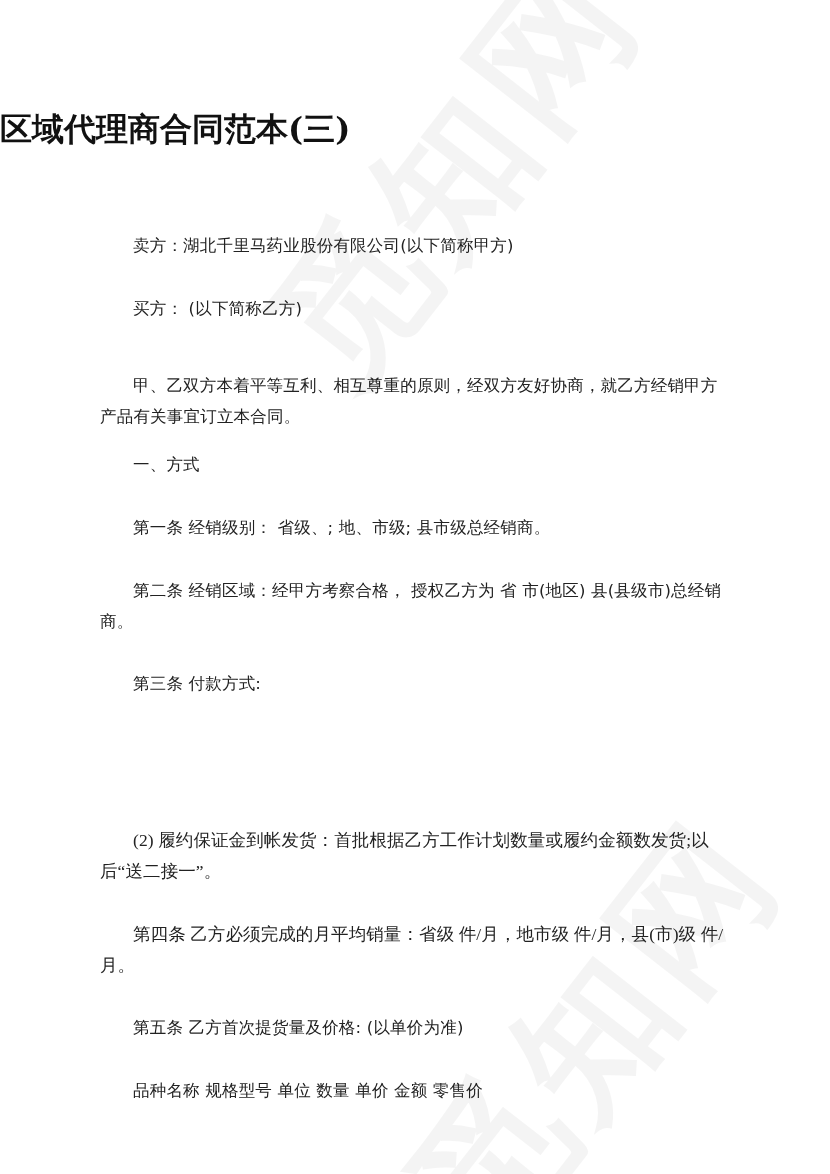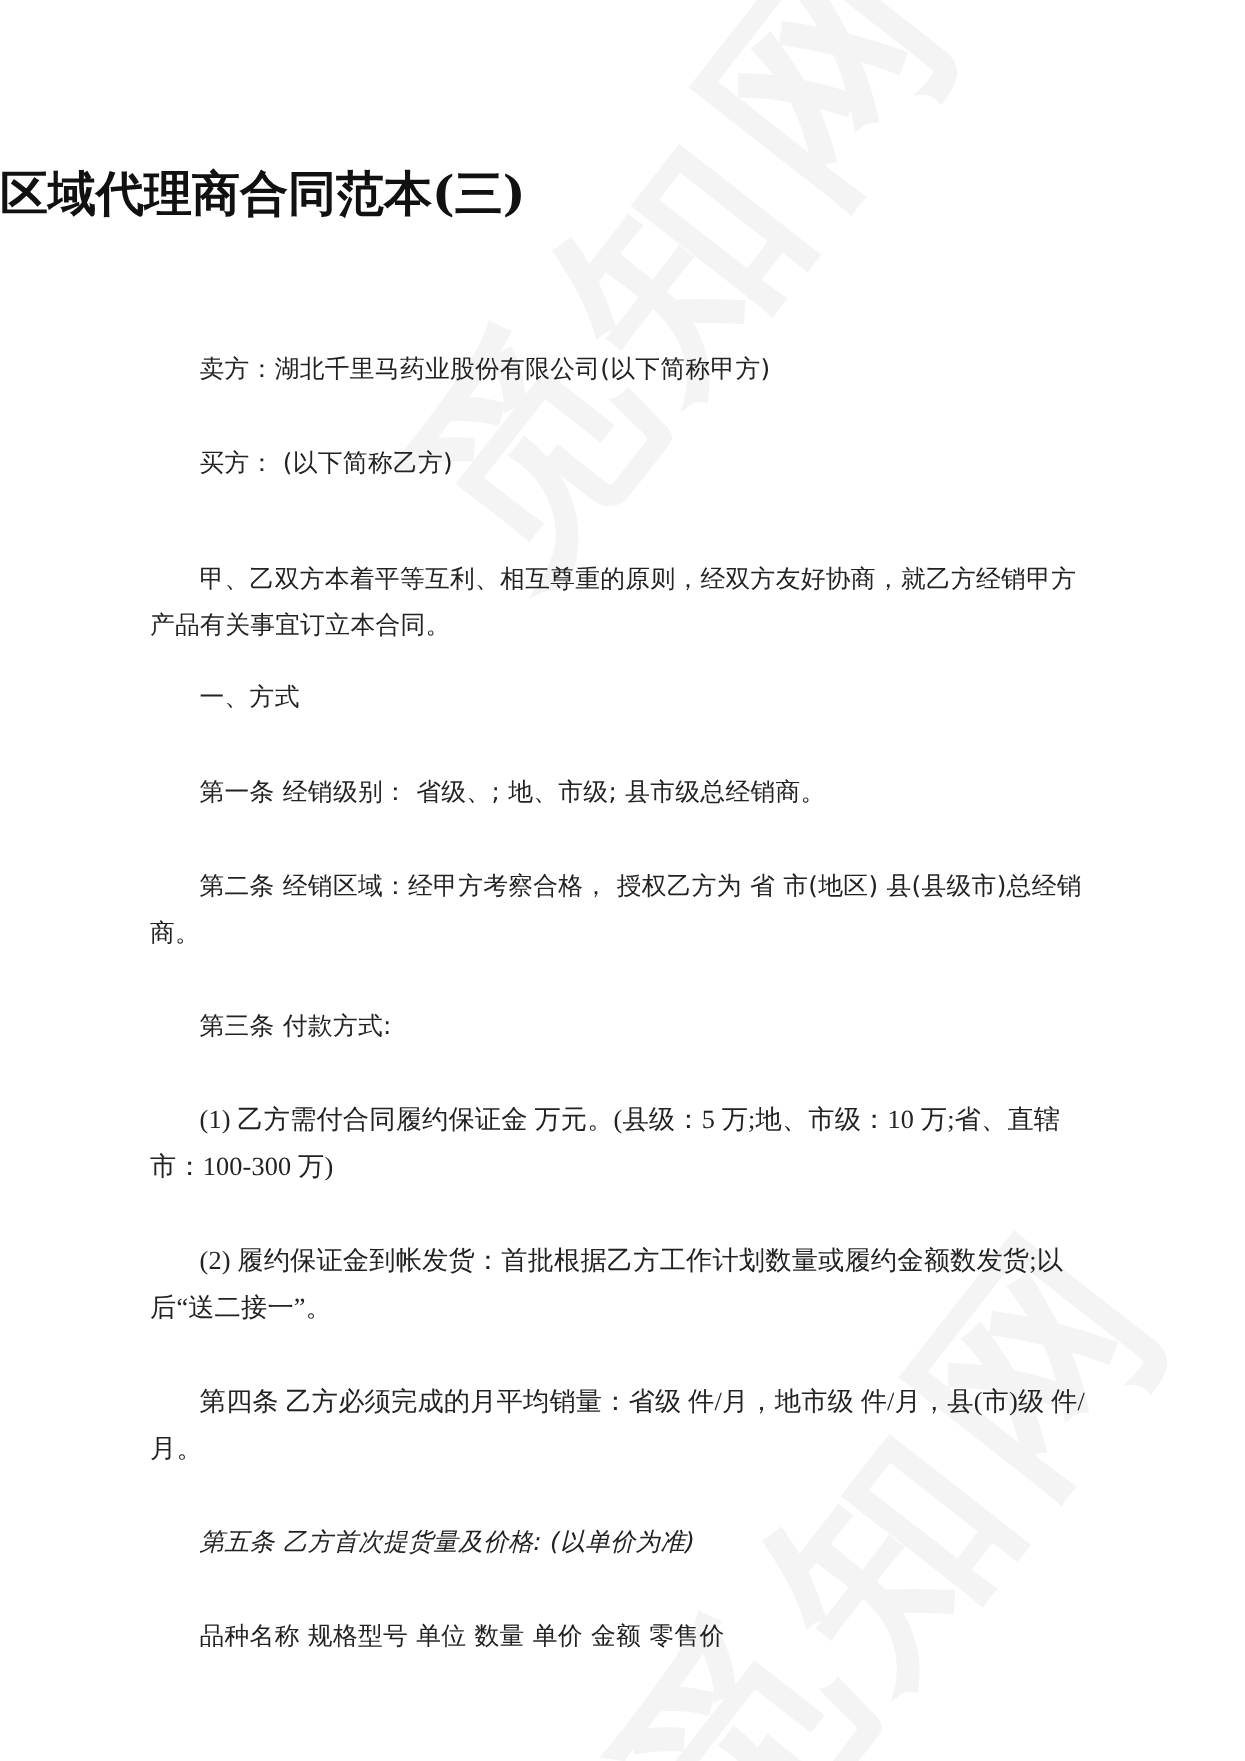--- a/index.html
+++ b/index.html
@@ -87,23 +87,22 @@
   <div class="para" style="top:330px;">甲、乙双方本着平等互利、相互尊重的原则，经双方友好协商，就乙方经销甲方产品有关事宜订立本合同。</div>
 
   <div class="para" style="top:409px;">一、方式</div>
 
   <div class="para" style="top:472px;">第一条 经销级别： 省级、; 地、市级; 县市级总经销商。</div>
 
   <div class="para" style="top:535px;">第二条 经销区域：经甲方考察合格， 授权乙方为 省 市(地区) 县(县级市)总经销商。</div>
 
   <div class="para" style="top:628px;">第三条 付款方式:</div>
 
-  <div class="para serif" style="top:691px;">(1) 乙方需付合同履约保证金 万元。(县级：5 万;地、市级：10 万;省、直辖市：100-300 万)</div>
 
   <div class="para serif" style="top:785px;">(2) 履约保证金到帐发货：首批根据乙方工作计划数量或履约金额数发货;以后“送二接一”。</div>
 
   <div class="para serif" style="top:879px;">第四条 乙方必须完成的月平均销量：省级 件/月，地市级 件/月，县(市)级 件/月。</div>
 
-  <div class="para" style="top:972px;font-style:italic;">第五条 乙方首次提货量及价格: (以单价为准)</div>
+  <div class="para" style="top:972px;">第五条 乙方首次提货量及价格: (以单价为准)</div>
 
   <div class="para" style="top:1035px;">品种名称 规格型号 单位 数量 单价 金额 零售价</div>
 
 </div>
 
 </body></html>

